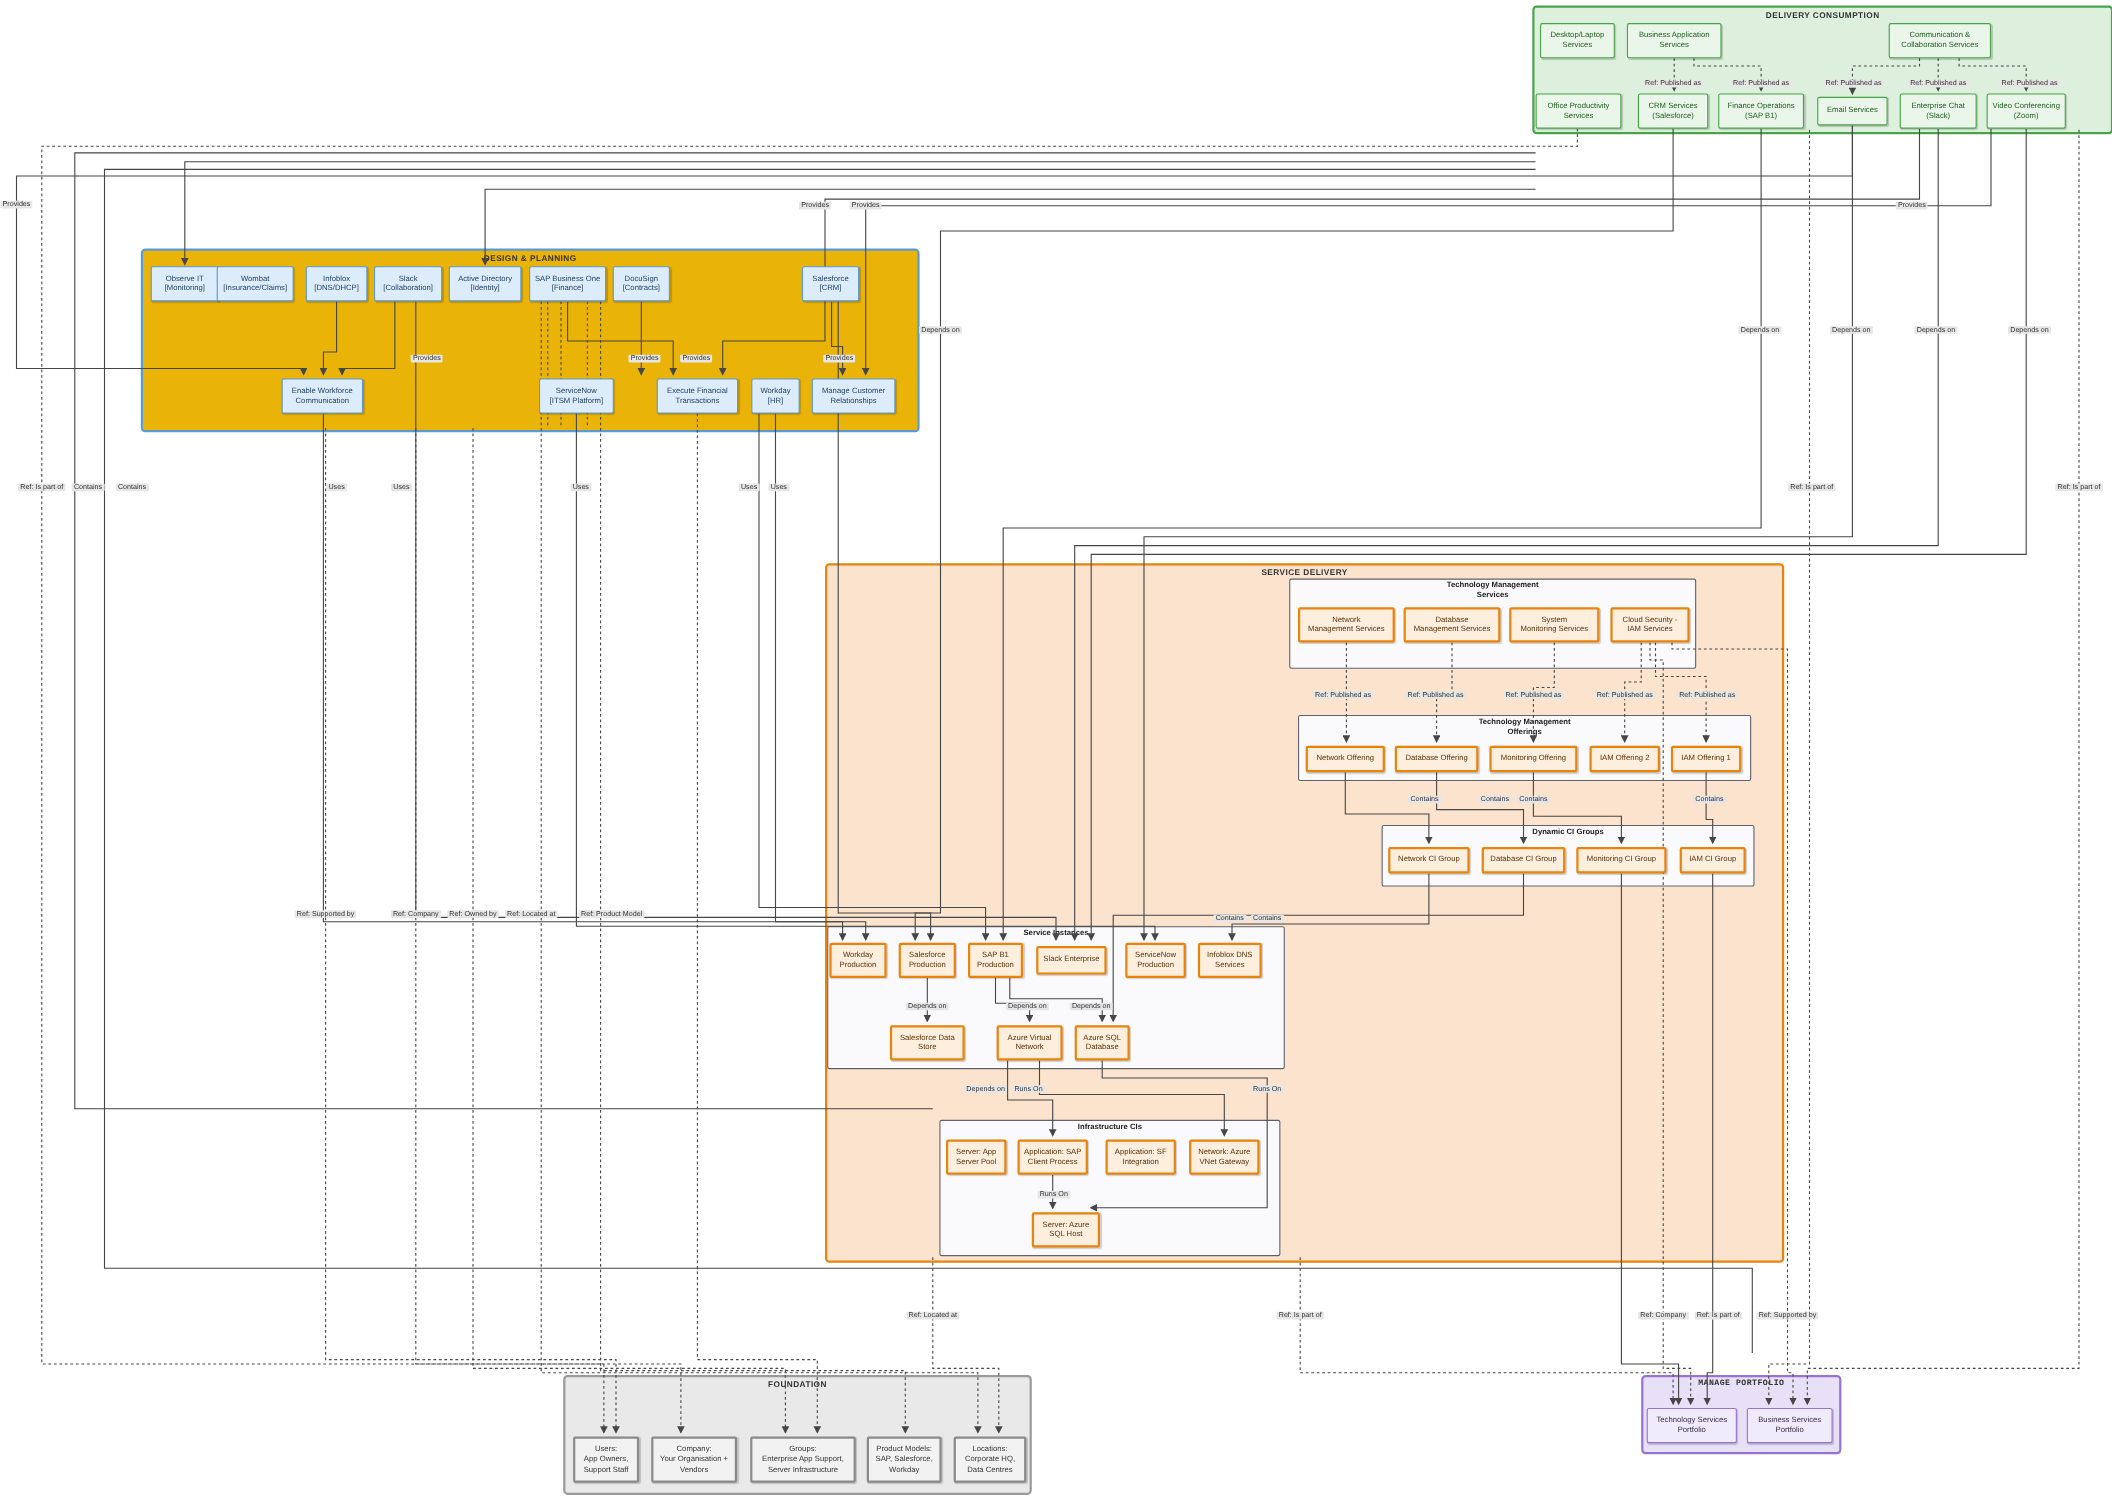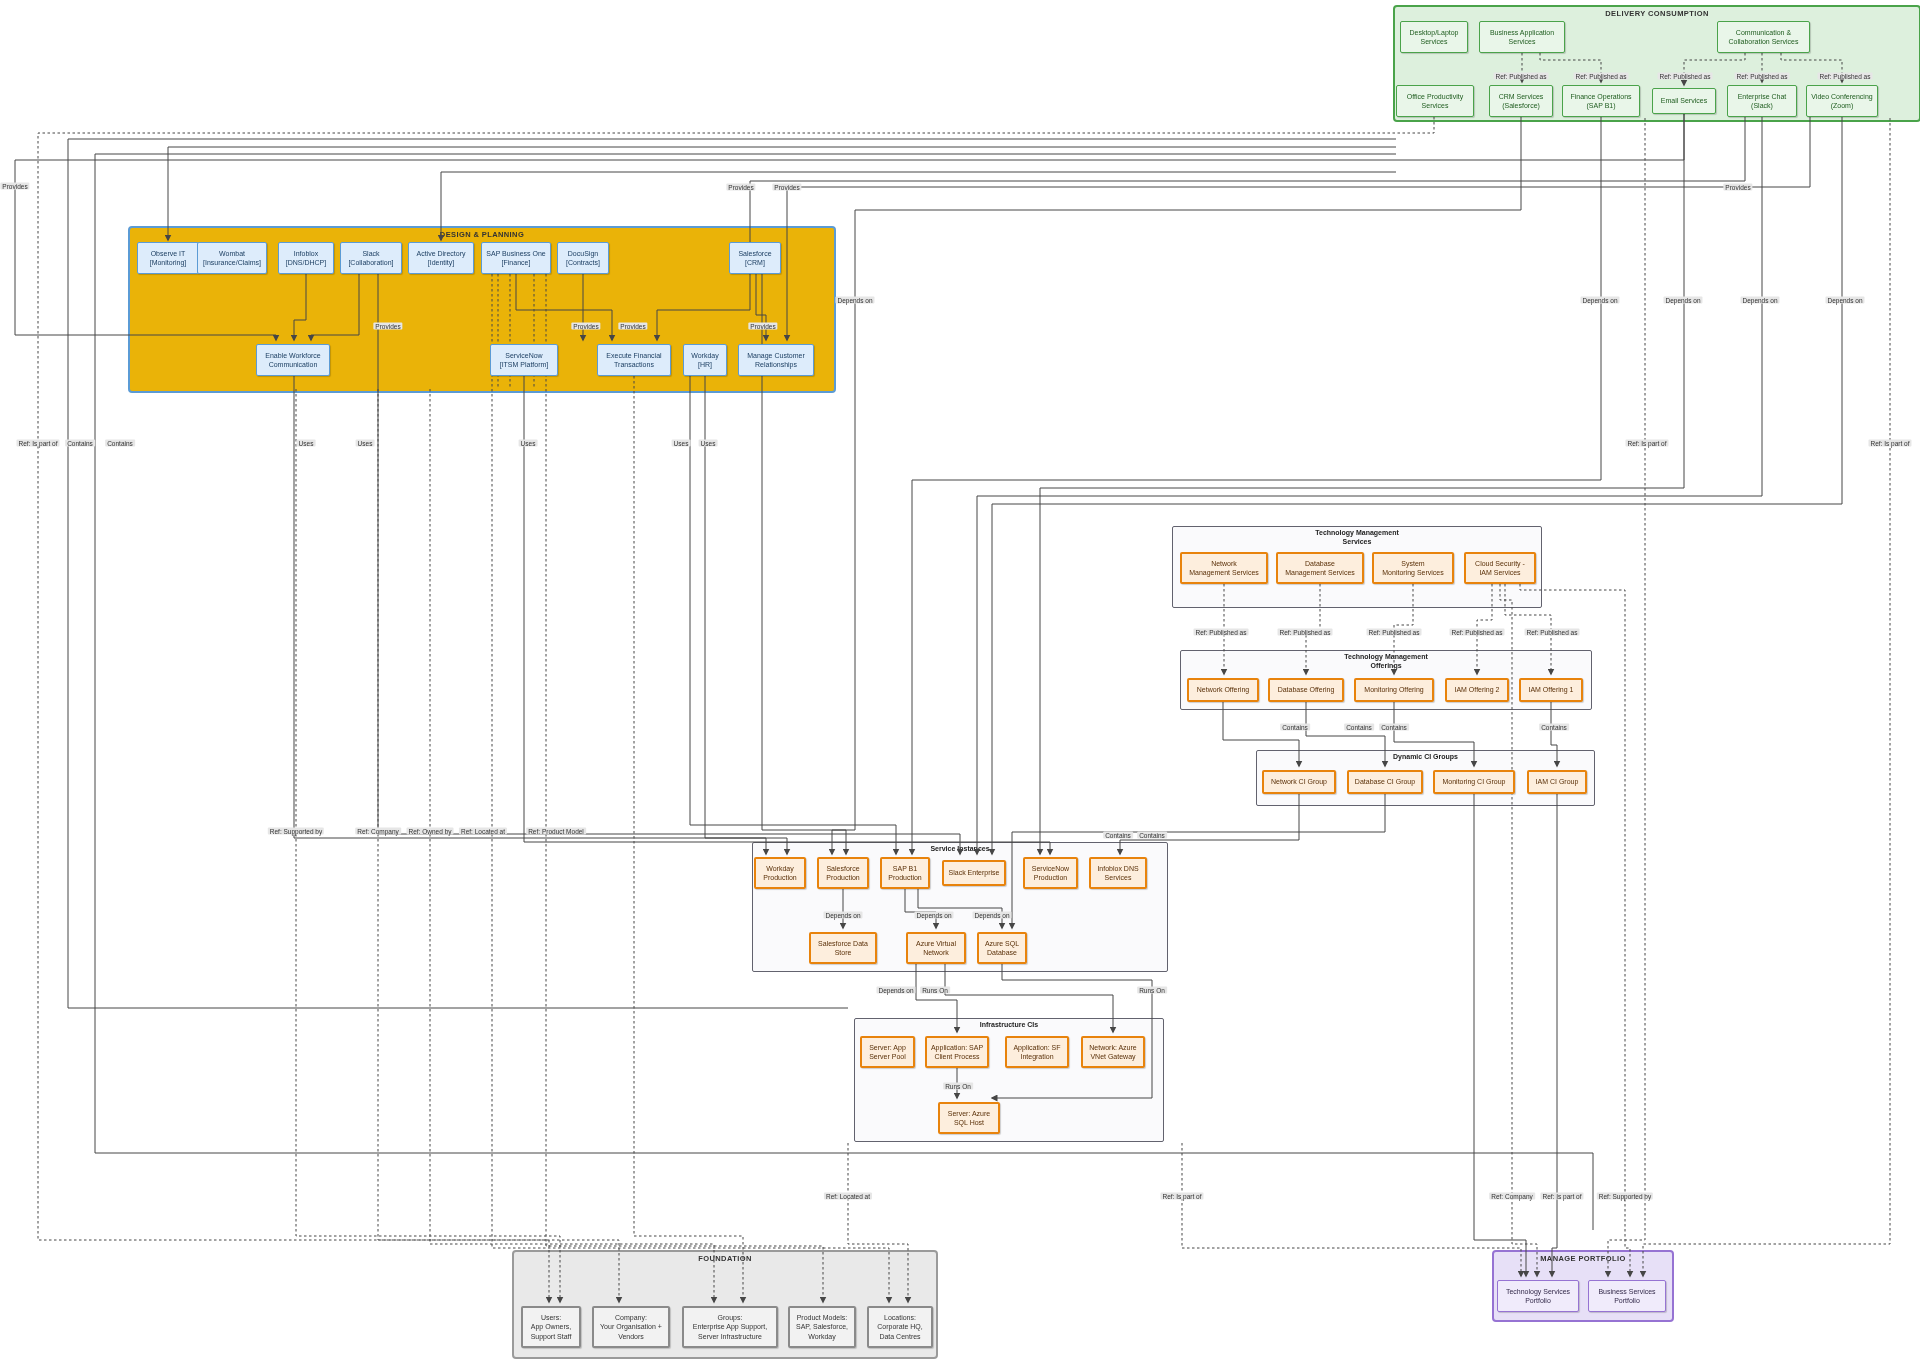--- a/index.html
+++ b/index.html
@@ -2,21 +2,21 @@
 <html><head>
 <meta charset="utf-8">
 <style>
   html,body{margin:0;padding:0;background:#fff;font-family:"Liberation Sans",sans-serif;}
   #canvas{position:relative;width:1920px;height:1360px;background:#ffffff;overflow:hidden;}
   .region{position:absolute;z-index:1;border-radius:4px;}
   .region.green{background:#ddf0dd;border:2px solid #4aa34a;}
   .region.blue{background:#eab308;border:2px solid #5b9bd5;}
   .region.orange{background:#fbe3cd;border:2px solid #e8830c;}
   .region.gray{background:#e9e9e9;border:2px solid #9a9a9a;}
-  .region.purple{background:#e7e0f7;border:2px solid #9673d3;}
+  .region.purple{background:#e7e0f7;border:2px solid #9673d3;font-family:Liberation Mono, monospace;}
   .rtitle{position:absolute;top:2px;left:0;right:0;text-align:center;font-size:7.5px;font-weight:bold;color:#333;letter-spacing:.4px;}
   .subbox{position:absolute;z-index:2;background:#fafafc;border:1px solid #62626e;border-radius:2px;}
   .stitle{position:absolute;top:2px;left:0;right:0;text-align:center;font-size:7px;font-weight:bold;color:#222;white-space:pre-line;line-height:1.25;}
   #edges{position:absolute;left:0;top:0;z-index:3;}
   .e{fill:none;stroke:#464646;stroke-width:1;}
   .dot{stroke-dasharray:2.5,2.5;}
   .node{position:absolute;z-index:4;display:flex;align-items:center;justify-content:center;text-align:center;
         white-space:pre-line;font-size:7px;line-height:1.35;border-radius:2px;padding:1px;
         box-shadow:1px 1px 1px rgba(0,0,0,.18);box-sizing:border-box;}
   .node.green{background:#e9f6e9;border:1px solid #4aa34a;color:#1e5c1e;}
@@ -33,20 +33,23 @@
 <div id="canvas">
 
   <div class="region green" style="left:1393px;top:5px;width:524px;height:113px;">
     <div class="rtitle">DELIVERY CONSUMPTION</div>
   </div>
 
   <div class="region blue" style="left:128px;top:226px;width:704px;height:163px;">
     <div class="rtitle">DESIGN &amp; PLANNING</div>
   </div>
 
+  <div class="region orange" style="left:750px;top:512px;width:868px;height:632px;">
+    <div class="rtitle">SERVICE DELIVERY</div>
+  </div>
 
   <div class="region gray" style="left:512px;top:1250px;width:422px;height:105px;">
     <div class="rtitle">FOUNDATION</div>
   </div>
 
   <div class="region purple" style="left:1492px;top:1250px;width:178px;height:68px;">
     <div class="rtitle">MANAGE PORTFOLIO</div>
   </div>
 
   <div class="subbox" style="left:1172px;top:526px;width:368px;height:80px;">

